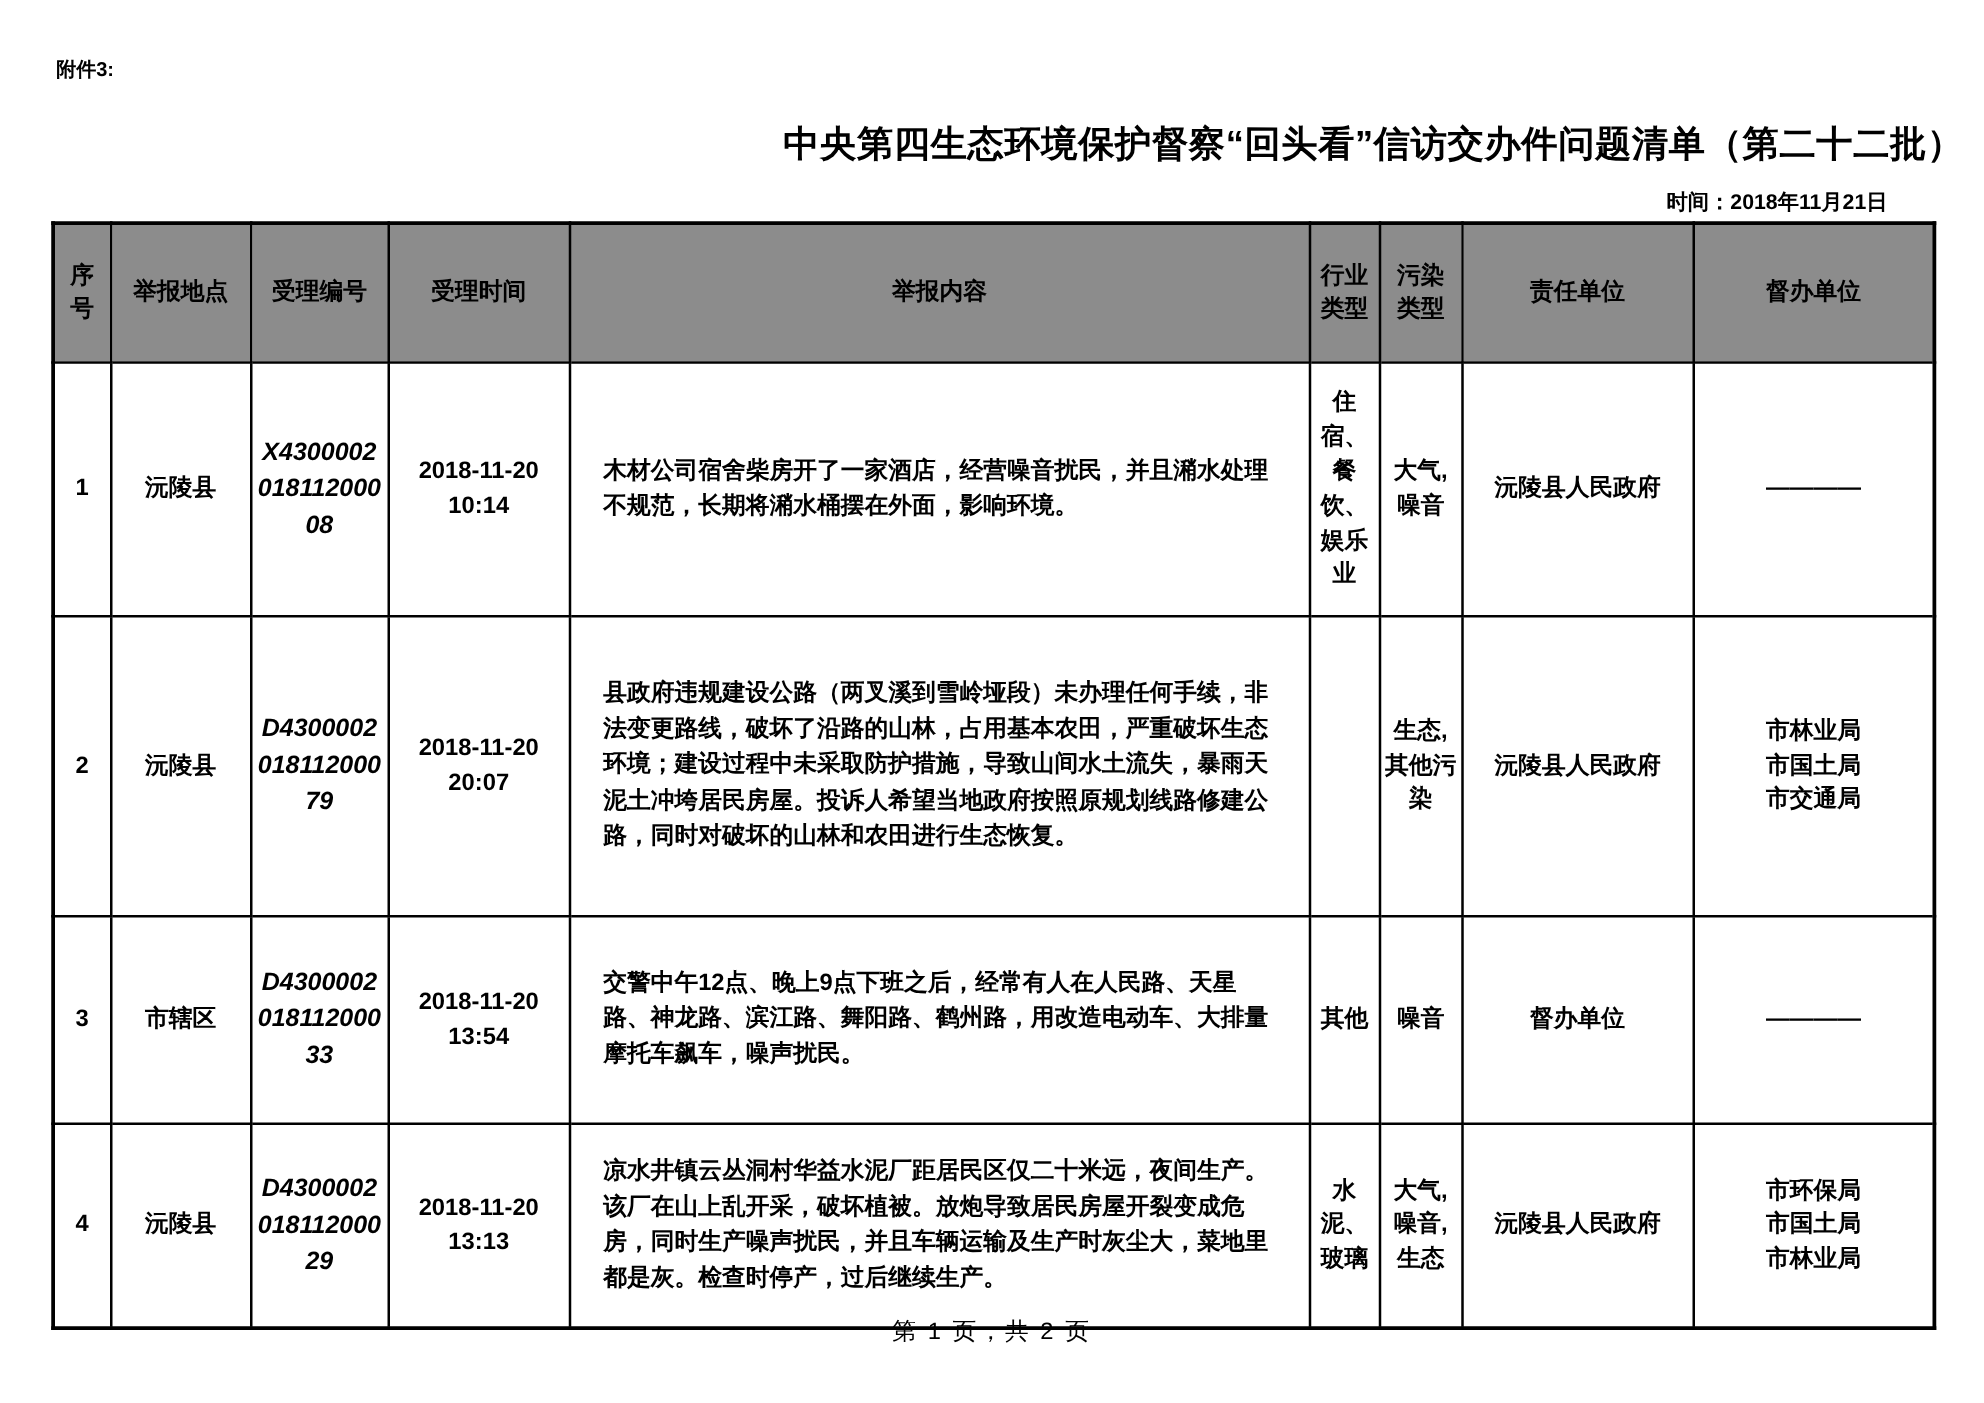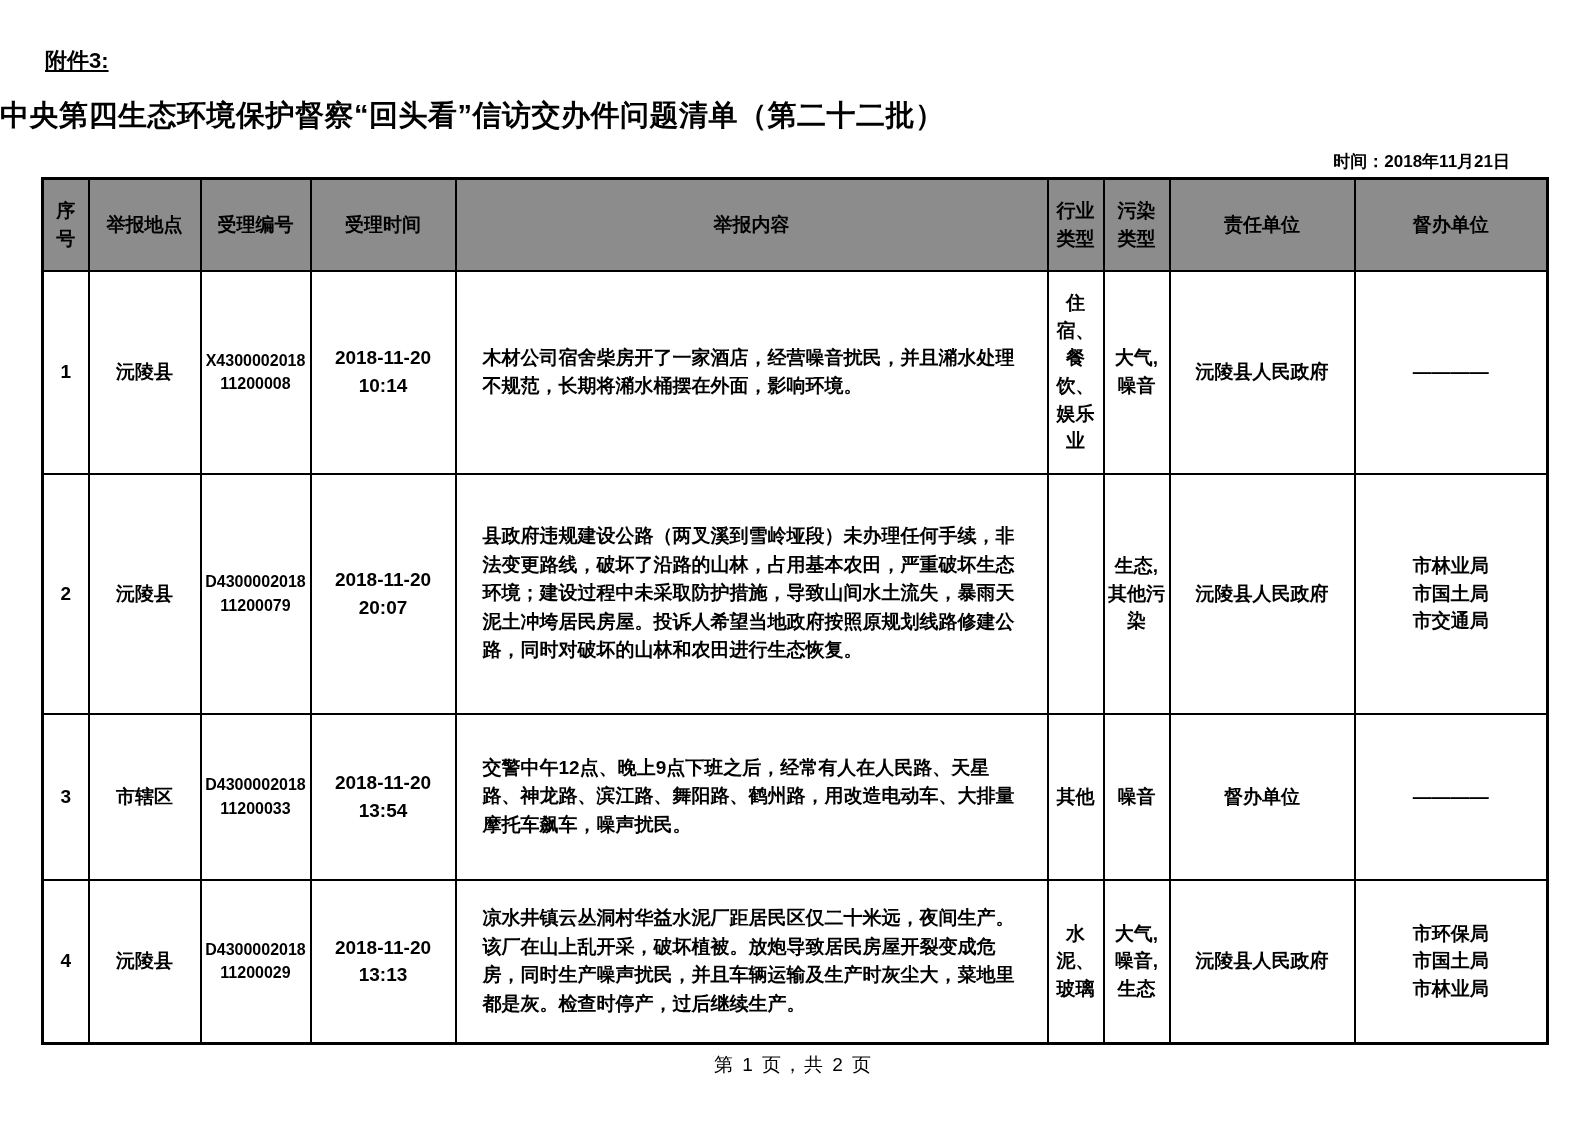--- a/index.html
+++ b/index.html
@@ -6,25 +6,25 @@
   html, body { margin: 0; padding: 0; background: #ffffff; }
   body {
     width: 1587px; height: 1122px;
     font-family: "Liberation Sans", sans-serif;
     color: #000000;
     position: relative;
     overflow: hidden;
   }
   .attachment-label {
     position: absolute; left: 45px; top: 46px;
-    font-size: 22px; font-weight: 700; text-decoration: underline;
+    font-size: 16px; font-weight: 700;
   }
   .doc-title {
     position: absolute; left: 0; right: 16px; top: 96px;
-    text-align: left;
+    text-align: right;
     font-size: 29px; font-weight: 700;
     letter-spacing: 0.5px;
   }
   .doc-date {
     position: absolute; right: 77px; top: 150px;
     font-size: 17px; font-weight: 700;
   }
   table.report {
     position: absolute; left: 41px; top: 177px;
     width: 1505px;
@@ -35,31 +35,31 @@
   }
   .report th, .report td {
     border: 2px solid #000;
     vertical-align: middle;
     text-align: center;
     line-height: 1.45;
     overflow: hidden;
   }
   .report th { padding: 2px 6px; background: var(--header-bg, #8c8c8c); }
   .report td { padding: 2px 3px; }
-  tr.hdr   { height: 92px; border-radius: 10px; }
+  tr.hdr   { height: 111px; border-radius: 10px; }
   tr.row-1 { height: 203px; }
   tr.row-2 { height: 240px; }
   tr.row-3 { height: 166px; }
   tr.row-4 { height: 164px; }
   td.cell-content {
     text-align: left;
     padding: 4px 26px;
     line-height: 1.5;
   }
-  td.cell-caseno { font-size: 16px; word-break: break-all; line-height: 1.45; }
+  td.cell-caseno { font-size: 20px; word-break: break-all; line-height: 1.45; font-style: italic; }
   td.cell-industry, td.cell-pollution { word-break: break-all; }
   td.cell-supervising { white-space: pre-line; }
   .page-footer {
     position: absolute; left: 0; right: 0; top: 1052px;
     text-align: center;
     font-size: 19px; font-weight: 400;
     letter-spacing: 2px;
   }
 </style>
 </head>

